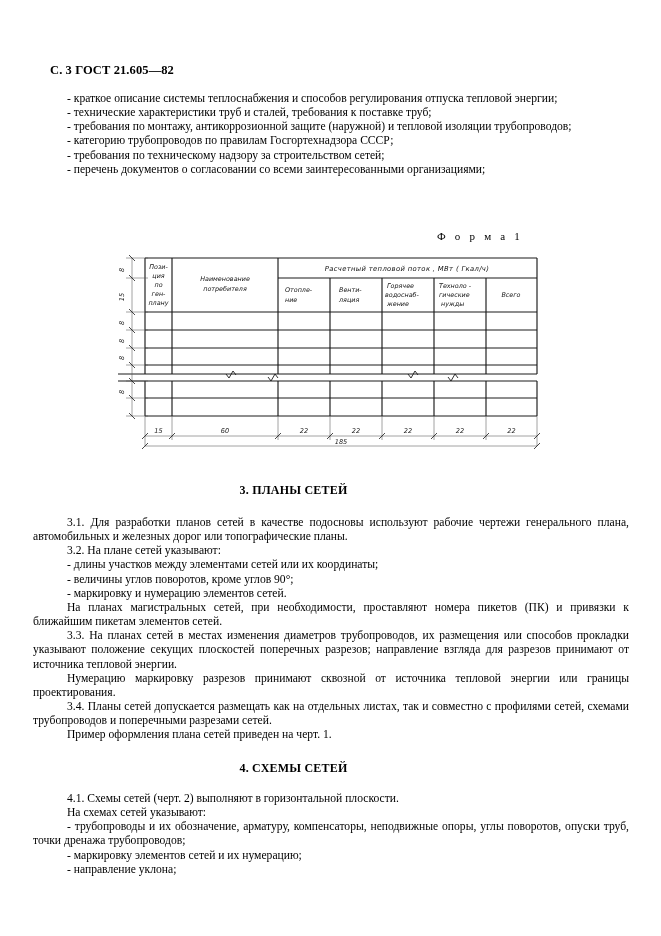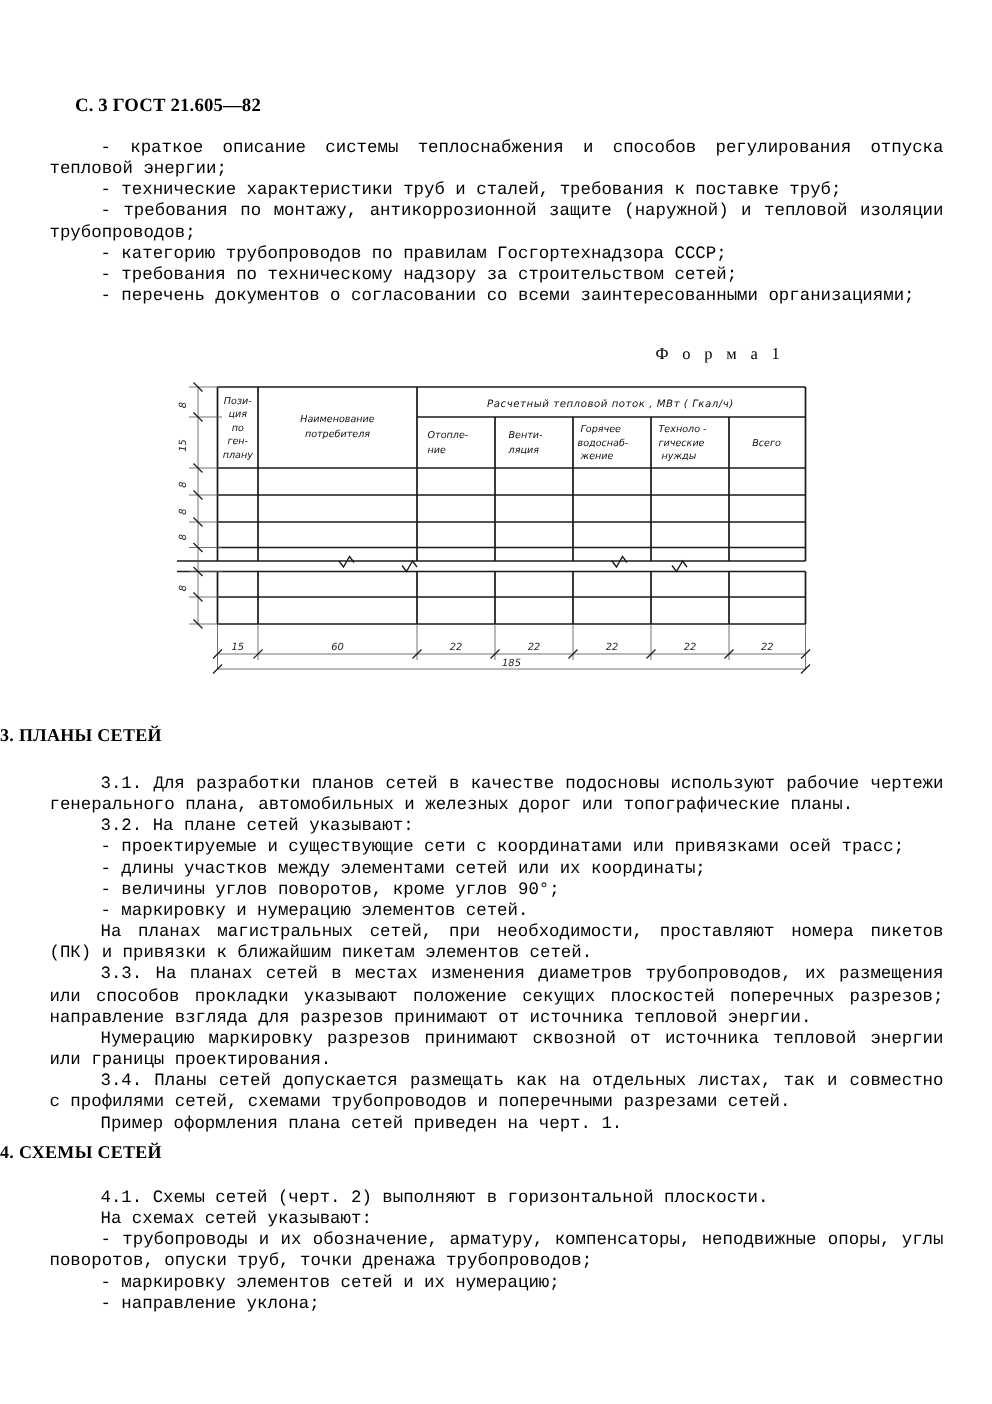--- a/index.html
+++ b/index.html
@@ -38,37 +38,37 @@
     position: absolute;
     left: 33px;
     width: 596px;
     font-size: 11.6px;
     line-height: 14.15px;
     text-align: justify;
     text-justify: inter-word;
   }
   .textblock p {
     margin: 0;
-    font-family: Liberation Mono, monospace;
   }
   .p-ind {
     text-indent: 34px;
   }
   .p-dash {
     text-indent: 34px;
   }
   .lastline {
     text-align: left;
   }
 
   
   .section-head {
     position: absolute;
     left: 0;
     width: 587px;
+    text-align: center;
     font-size: 12px;
     font-weight: bold;
     letter-spacing: 0.2px;
   }
 
   
   .form-caption {
     position: absolute;
     font-size: 11px;
     letter-spacing: 3.2px;
@@ -279,21 +279,20 @@
       <text class="dim-txt" x="393.5" y="183" text-anchor="middle">22</text>
       <text class="dim-txt" x="223" y="194" text-anchor="middle">185</text>
     </svg>
   </div>
 
   <div class="section-head" style="top:483px;">3.  ПЛАНЫ СЕТЕЙ</div>
 
   <div class="textblock" style="top:516px;">
     <p class="p-ind">3.1.  Для разработки планов сетей в качестве подосновы используют рабочие чертежи генерального плана, автомобильных и железных дорог или топографические планы.</p>
     <p class="p-ind lastline">3.2.  На плане сетей указывают:</p>
-    <p class="p-dash lastline">- проектируемые и существующие сети с координатами или привязками осей трасс;</p>
     <p class="p-dash lastline">- длины участков между элементами сетей или их координаты;</p>
     <p class="p-dash lastline">- величины углов поворотов, кроме углов 90°;</p>
     <p class="p-dash lastline">- маркировку и нумерацию элементов сетей.</p>
     <p class="p-ind">На планах магистральных сетей, при необходимости, проставляют номера пикетов (ПК) и привязки к ближайшим пикетам элементов сетей.</p>
     <p class="p-ind">3.3.  На планах сетей в местах изменения диаметров трубопроводов, их размещения или способов прокладки указывают положение секущих плоскостей поперечных разрезов; направление взгляда для разрезов принимают от источника тепловой энергии.</p>
     <p class="p-ind">Нумерацию маркировку разрезов принимают сквозной от источника тепловой энергии или границы проектирования.</p>
     <p class="p-ind">3.4.  Планы сетей допускается размещать как на отдельных листах, так и совместно с профилями сетей, схемами трубопроводов и поперечными разрезами сетей.</p>
     <p class="p-ind lastline">Пример оформления плана сетей приведен на черт. 1.</p>
   </div>
 

